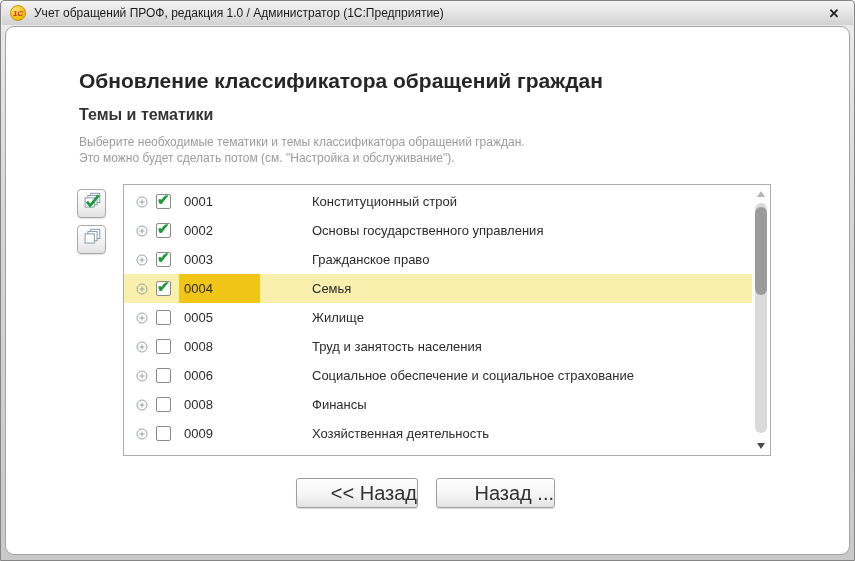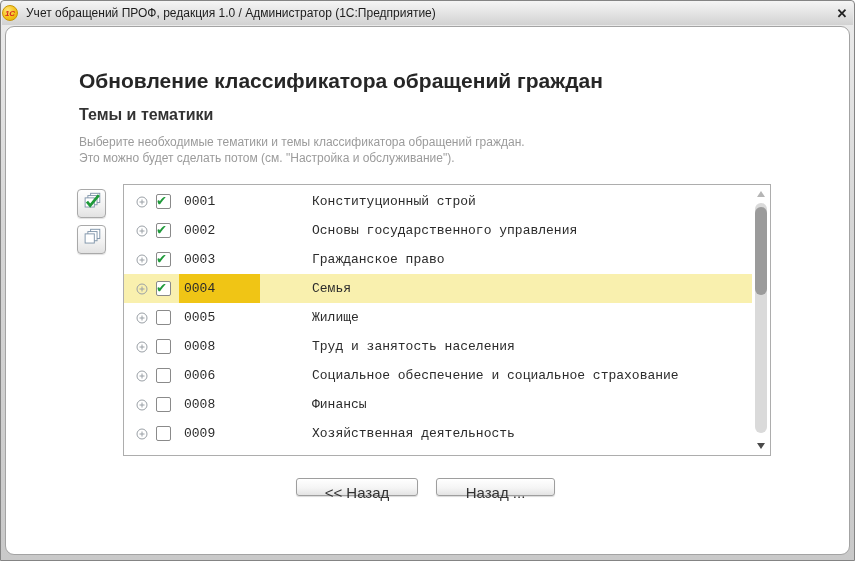--- a/index.html
+++ b/index.html
@@ -7,21 +7,21 @@
 
   .window {
     position:relative; width:855px; height:561px;
     background:linear-gradient(180deg,#ececec 0%,#d6d6d6 40%,#c9c9c9 100%);
     border:1px solid #848484; border-radius:4px 4px 0 0; overflow:hidden;
   }
 
   
   .titlebar {
     position:absolute; left:1px; right:1px; top:0; height:24px;
-    display:flex; align-items:center; gap:8px; padding:0 0;
+    display:flex; align-items:center; gap:8px; padding:0 8px;
     background:linear-gradient(180deg,#f5f5f5 0%,#e2e2e2 55%,#d2d2d2 100%);
     border-radius:3px 3px 0 0;
   }
   .app-logo {
     width:16px; height:16px; border-radius:50%;
     background:radial-gradient(circle at 35% 30%, #ffe477 0%, #f6c21a 55%, #e0a900 100%);
     border:1px solid #c89600;
     display:flex; align-items:center; justify-content:center;
     font-size:8px; font-weight:bold; font-style:italic; color:#d42b1e; flex:0 0 auto;
   }
@@ -50,21 +50,21 @@
   }
   .tool-btn.first { top:162px; }
   .tool-btn.second { top:198px; }
 
   
   .panel {
     position:absolute; left:117px; top:157px; width:648px; height:272px;
     border:1px solid #adadad; background:#fff; overflow:hidden;
   }
   .rows { position:absolute; left:0; top:2px; right:18px; }
-  .row { display:flex; align-items:center; height:29px; padding-left:12px; font-size:13px; color:#2b2b2b;font-family:Liberation Mono, monospace; }
+  .row { display:flex; align-items:center; height:29px; padding-left:12px; font-size:13px; color:#2b2b2b; }
   .row.selected { background:var(--sel-row,#f9f0ae); }
   .cell-expand { width:20px; display:flex; align-items:center; flex:0 0 auto; }
   .cell-check { width:23px; flex:0 0 auto; display:flex; align-items:center; }
   .checkbox {
     position:relative; width:15px; height:15px; background:#fff;
     border:1px solid #8a8a8a; border-radius:2px;
   }
   .checkbox.checked::after {
     content:"✔"; position:absolute; left:0px; top:-4px;
     font-size:15px; color:var(--check-green,#1f9a3a); font-weight:bold;
@@ -78,26 +78,26 @@
   .sb-arrow { position:absolute; left:1px; width:12px; height:10px; display:flex; align-items:center; justify-content:center; }
   .sb-arrow.up { top:2px; }
   .sb-arrow.down { bottom:2px; }
   .tri-up { width:0; height:0; border-left:4px solid transparent; border-right:4px solid transparent; border-bottom:6px solid #b5b5b5; }
   .tri-down { width:0; height:0; border-left:4px solid transparent; border-right:4px solid transparent; border-top:6px solid #4a4a4a; }
   .sb-track { position:absolute; left:1px; top:16px; bottom:20px; width:12px; background:#dadada; border-radius:6px; }
   .sb-thumb { position:absolute; left:0; top:4px; width:12px; height:88px; background:#9b9b9b; border-radius:6px; }
 
   
   .nav-btn {
-    position:absolute; top:451px; height:18px;
+    position:absolute; top:451px; height:30px;
     border:1px solid #9e9e9e; border-radius:3px;
     background:linear-gradient(180deg,#ffffff 0%,#f5f5f5 55%,#e3e3e3 100%);
     box-shadow:0 1px 1px rgba(0,0,0,.15), inset 0 1px 0 #fff;
     font-family:"Liberation Sans", sans-serif;
-    font-size:15px; color:#333; text-align:center; line-height:28px;
+    font-size:20px; color:#333; text-align:right; line-height:28px;
   }
   .nav-btn.back { left:290px; width:122px; }
   .nav-btn.next { left:430px; width:119px; }
 </style>
 </head>
 <body>
 
 <div class="window">
 
   <div class="titlebar">

